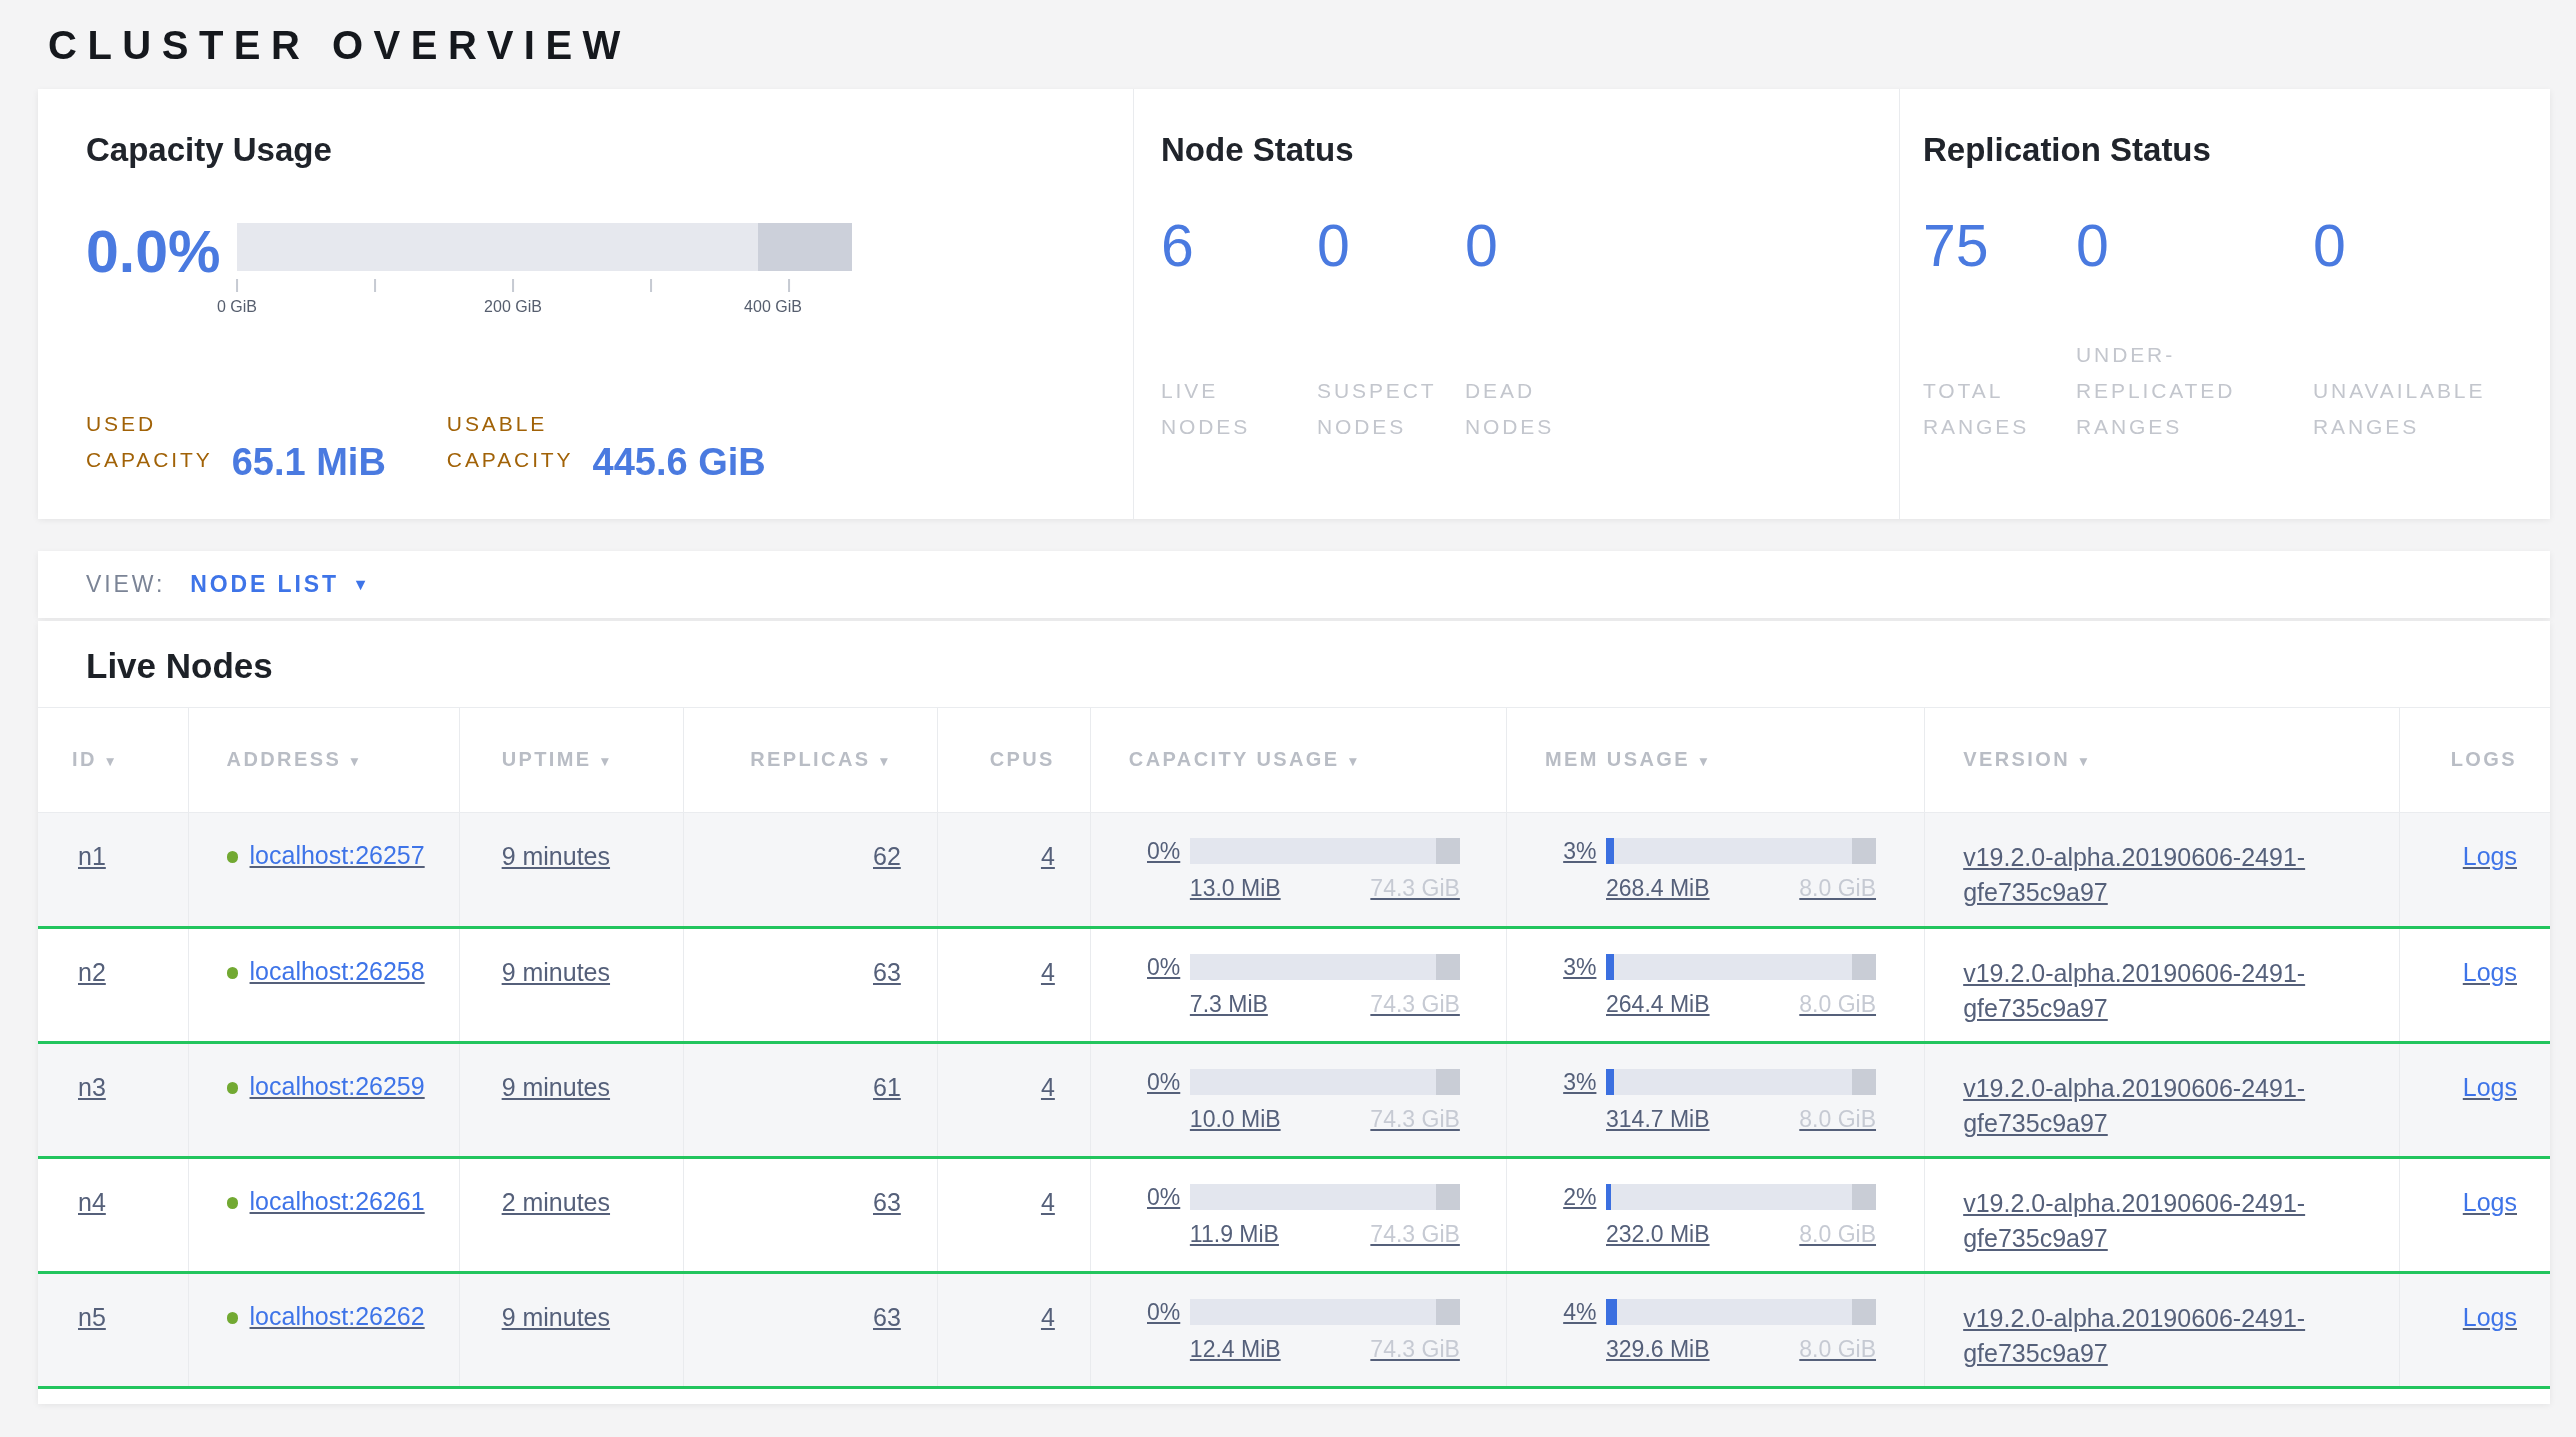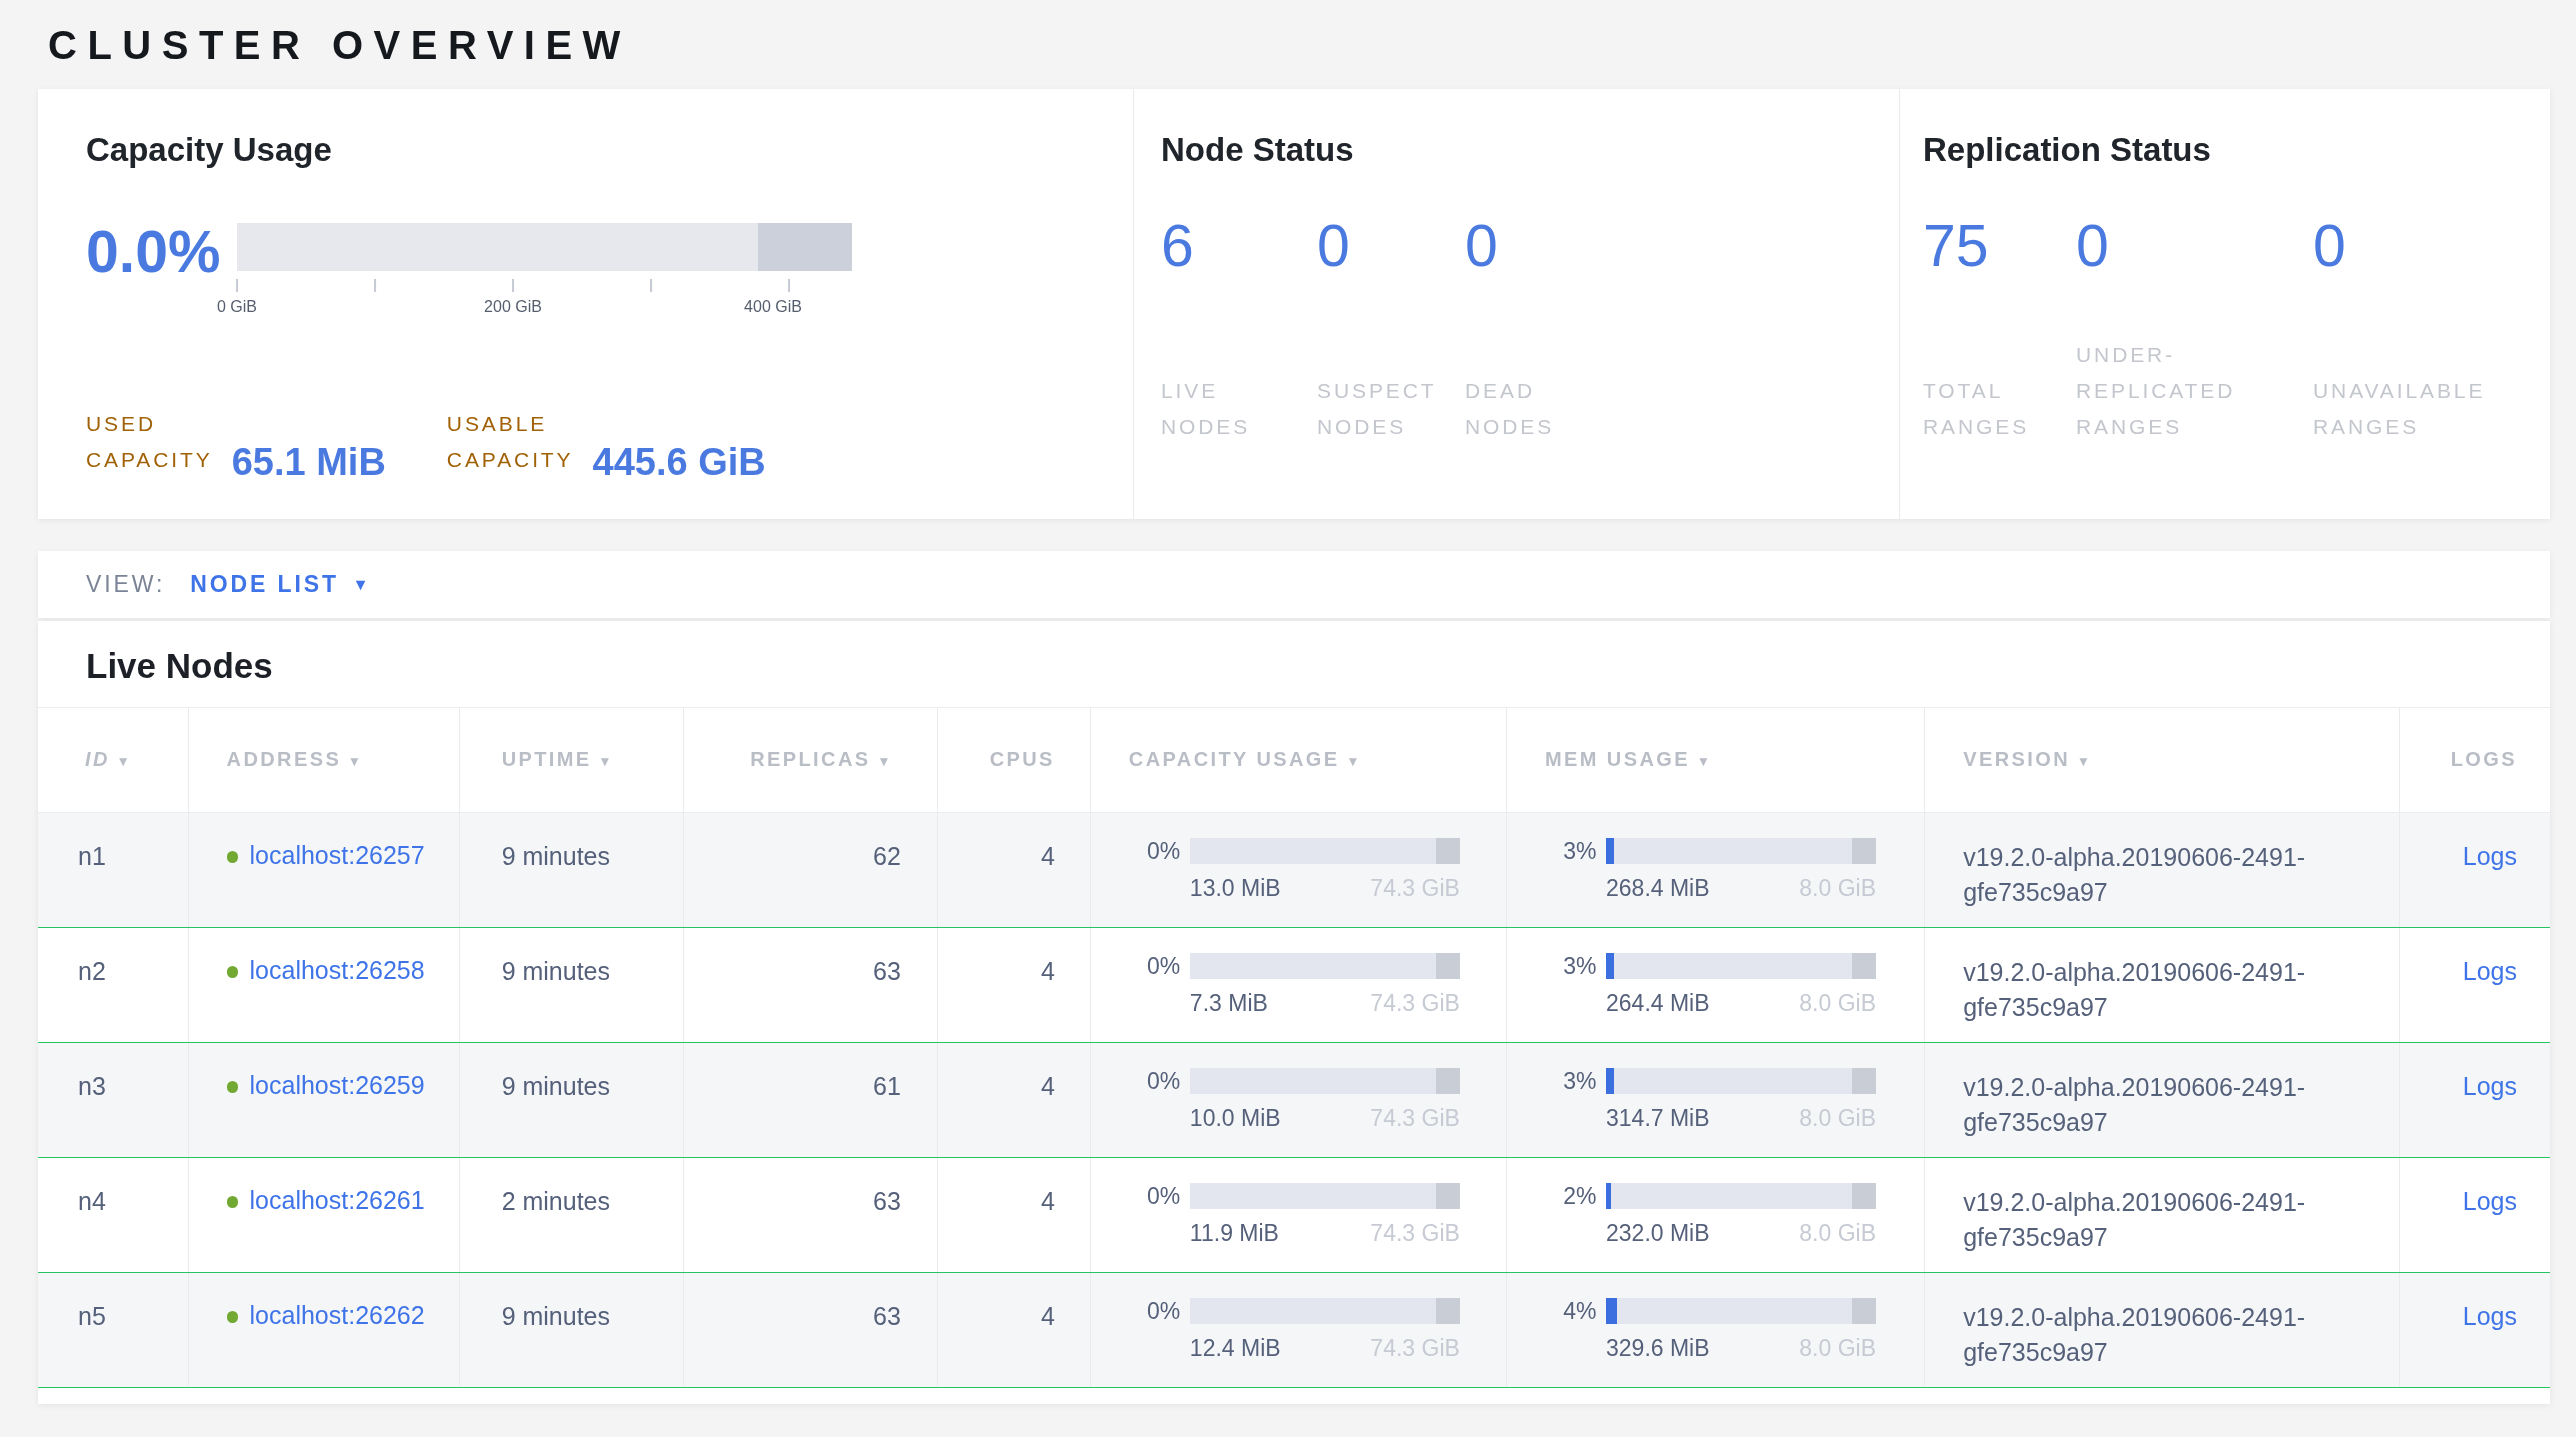--- a/index.html
+++ b/index.html
@@ -68,24 +68,24 @@
   table.nodes { border-collapse:collapse; table-layout:fixed; width:2512px; margin-top:21px; }
   th {
     height:105px; background:#ffffff; vertical-align:middle;
     font-size:20px; font-weight:bold; letter-spacing:2.4px; color:#b9bdc5;
     border-top:1px solid #eaecef; border-bottom:1px solid #eaecef;
     text-align:left; box-sizing:border-box;
   }
   th:not(:first-child), td:not(:first-child) { border-left:1px solid #e9ebee; }
   td { height:115px; vertical-align:top; font-size:25px; color:#55607a; box-sizing:border-box; background:#ffffff; }
   tr.odd td { background:#f5f6f8; }
-  tbody tr td { border-bottom:1px solid #22c55e; }
+  tbody tr td { border-bottom:3px solid #22c55e;text-decoration:underline; }
   .sort-arrow { font-size:13.4px; margin-left:6.7px; }
 
-  th.col-id { padding-left:47px;font-style:italic; }
+  th.col-id { padding-left:34px; }
   th.col-address { padding-left:38px; }
   th.col-uptime { padding-left:42px; }
   th.col-replicas { padding-right:44px; text-align:right; }
   th.col-cpus { padding-right:35px; text-align:right; }
   th.col-capacity, th.col-mem { padding-left:38px; }
   th.col-version { padding-left:38px; }
   th.col-logs { padding-right:33px; text-align:right; }
 
   td.col-id { padding:29px 0 0 40px; }
   td.col-address { padding:25px 21px 0 38px; line-height:35px; }

